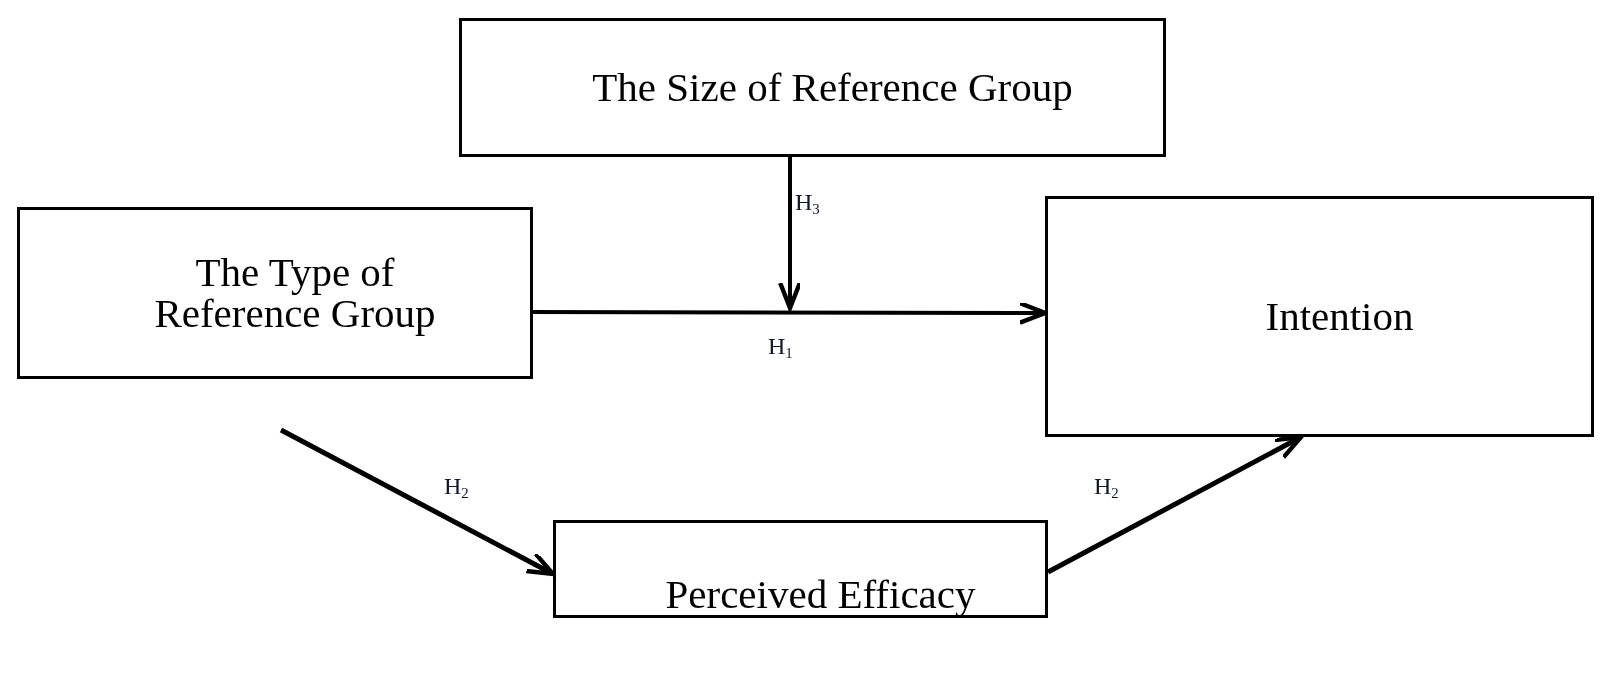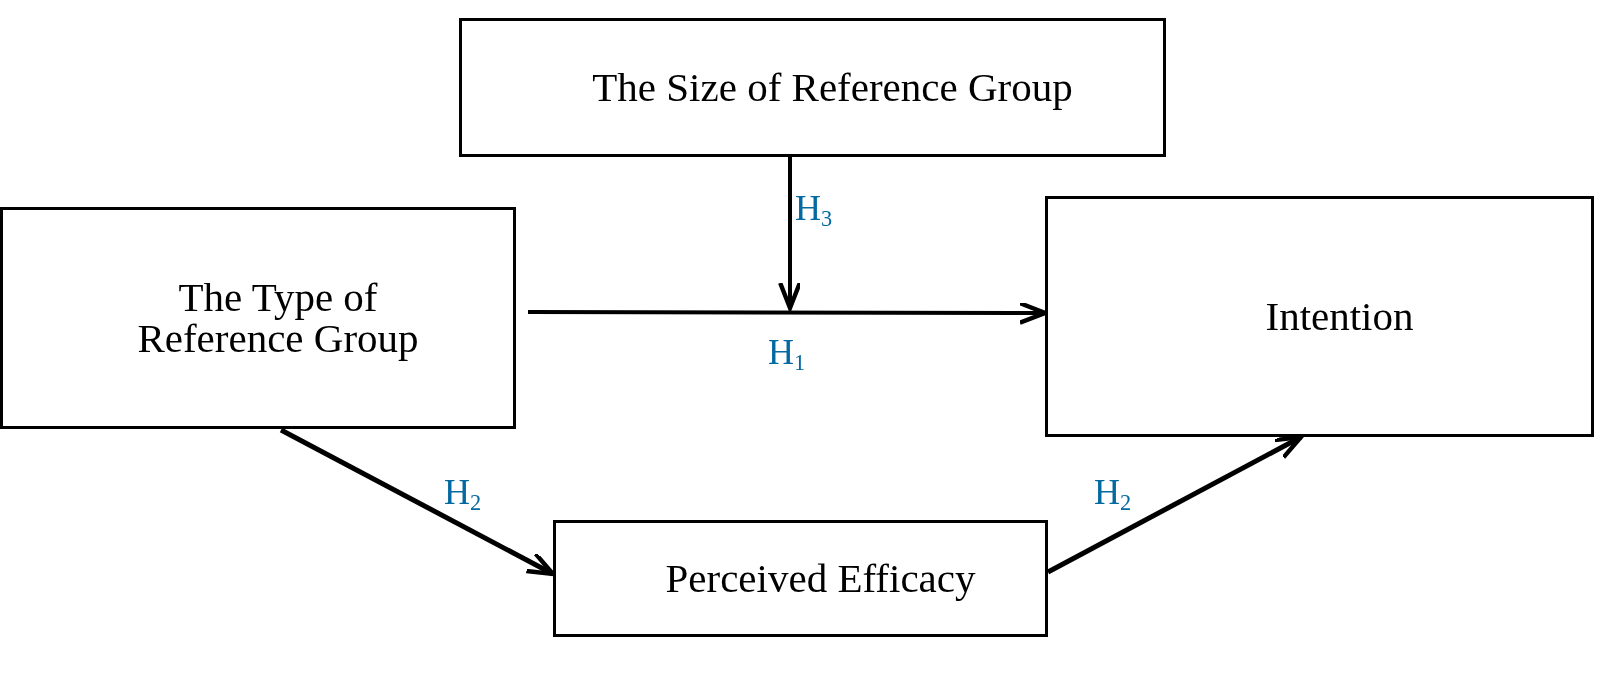--- a/index.html
+++ b/index.html
@@ -35,61 +35,62 @@
   }
   
   #node-size {
     left: 459px;
     top: 18px;
     width: 707px;
     height: 139px;
     font-size: 41px;
   }
   #node-type {
-    left: 0;
+    left: 17px;
     top: 207px;
     width: 516px;
-    height: 222px;
+    height: 172px;
     font-size: 41px;
   }
   #node-type .node-line + .node-line {
   }
   #node-green {
     left: 1045px;
     top: 196px;
     width: 549px;
     height: 241px;
     font-size: 41px;
   }
   #node-green .node-line + .node-line {
     margin-top: 46px;
   }
   #node-efficacy {
     left: 553px;
     top: 520px;
     width: 495px;
-    height: 117px;
+    height: 98px;
     font-size: 41px;
+    justify-content: flex-end;
   }
 
   
   #edges {
     position: absolute;
     left: 0;
     top: 0;
     width: 1612px;
     height: 694px;
     pointer-events: none;
   }
 
   
   .edge-label {
     position: absolute;
-    color: #0369a1;
-    font-size: 36px;
+    color: #0f172a;
+    font-size: 24px;
     line-height: 1;
     white-space: nowrap;
   }
   .edge-label sub {
     font-size: 0.62em;
     line-height: 0;
     vertical-align: baseline;
     position: relative;
     bottom: -0.28em;
   }

